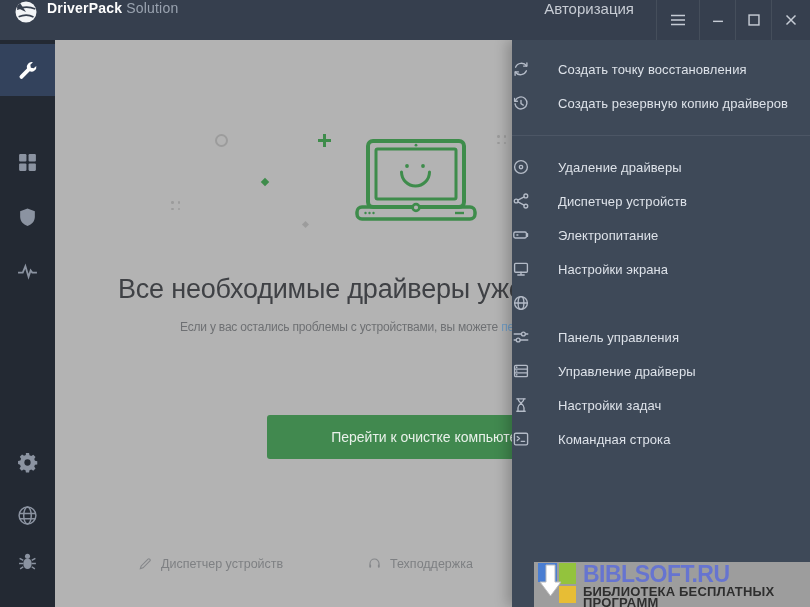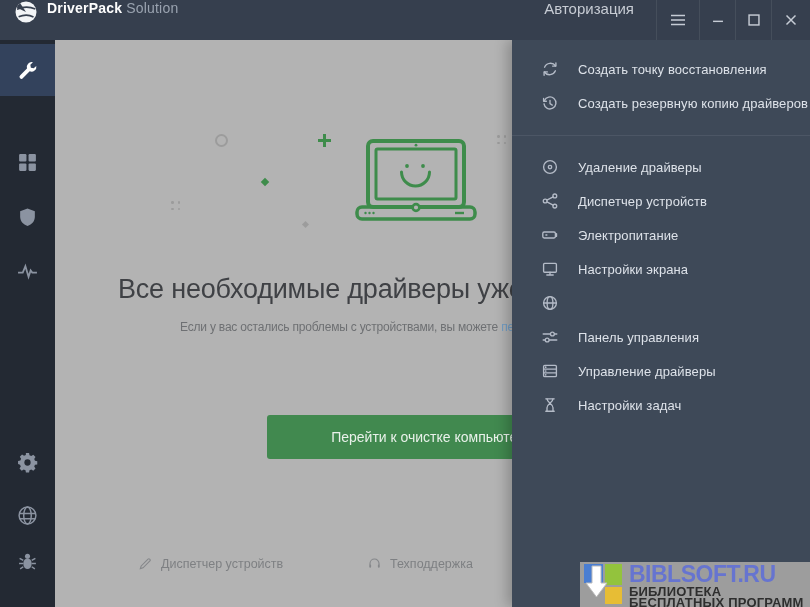--- a/index.html
+++ b/index.html
@@ -54,30 +54,30 @@
   .cleanbtn{position:absolute;left:212px;top:375px;width:330px;height:44px;background:#41894f;
             border:none;border-radius:3px;color:#e9f1ea;font-size:14px;white-space:nowrap;
             font-family:inherit;cursor:pointer;}
   .footer-link{position:absolute;display:flex;align-items:center;gap:8px;color:#7e8083;
                font-size:12.5px;cursor:pointer;white-space:nowrap;}
   .footer-link svg{width:15px;height:15px;stroke:#85878a;fill:none;stroke-width:1.2;}
 
   
   .menu{position:absolute;left:512px;top:40px;width:298px;height:567px;background:#3e4958;
         z-index:10;box-shadow:-5px 0 12px rgba(0,0,0,.22);padding-top:12px;}
-  .mitem{display:flex;align-items:center;height:34px;padding-left:29px;cursor:pointer;}
+  .mitem{display:flex;align-items:center;height:34px;cursor:pointer;gap:9px;}
   .mitem .mic{width:18px;height:18px;flex:0 0 auto;margin-right:19px;}
   .mic svg{width:18px;height:18px;stroke:#b4bbc7;stroke-width:1.35;fill:none;
            stroke-linecap:round;stroke-linejoin:round;}
   .mitem .mlabel{font-size:13px;color:#dde2e9;letter-spacing:.1px;white-space:nowrap;}
   .msep{height:1px;background:#4c5665;margin:15px 0 14px 0;}
 
   
-  .watermark{position:absolute;right:0;bottom:0;width:230px;height:45px;background:#9d9d9d;
-             z-index:40;display:flex;align-items:center;}
+  .watermark{position:absolute;right:0;bottom:0;width:276px;height:45px;background:#9d9d9d;
+             z-index:40;display:flex;}
   .wlogo{width:44px;height:43px;position:relative;margin-left:2px;flex:0 0 auto;}
   .wtext{margin-left:3px;}
   .wtitle{font-size:23px;font-weight:bold;color:#6674d0;letter-spacing:-.5px;line-height:24px;}
   .wsub{font-size:13px;font-weight:bold;color:#2e2e2e;letter-spacing:.2px;line-height:11px;}
 </style>
 </head>
 <body>
 
 <div id="app">
 
@@ -317,20 +317,27 @@
     </div>
 
     <div class="mitem">
       <span class="mic"><svg viewBox="0 0 18 18">
         <path d="M4.8 2.8h8.4M4.8 15.2h8.4"></path>
         <path d="M6 2.8c0 4.2 6 4.7 6 8.9v3.5M12 2.8c0 4.2-6 4.7-6 8.9v3.5"></path>
       </svg></span>
       <span class="mlabel">Настройки задач</span>
     </div>
 
+    <div class="mitem">
+      <span class="mic"><svg viewBox="0 0 18 18">
+        <rect x="2.4" y="3.2" width="13.2" height="11.6" rx="1.4"></rect>
+        <path d="M5.2 6.6l2.3 2-2.3 2M9.2 11.3h3.4"></path>
+      </svg></span>
+      <span class="mlabel">Командная строка</span>
+    </div>
 
   </div>
 
   <div class="watermark">
     <div class="wlogo">
       <svg width="44" height="43" viewBox="0 0 44 43">
         <rect x="2" y="1" width="19" height="19" fill="#4a7ed2"></rect>
         <rect x="23" y="1" width="17" height="21" fill="#93c33d"></rect>
         <rect x="23" y="24" width="17" height="17" fill="#e7bd35"></rect>
         <g fill="#ffffff" stroke="#bcbcbc" stroke-width="1">

